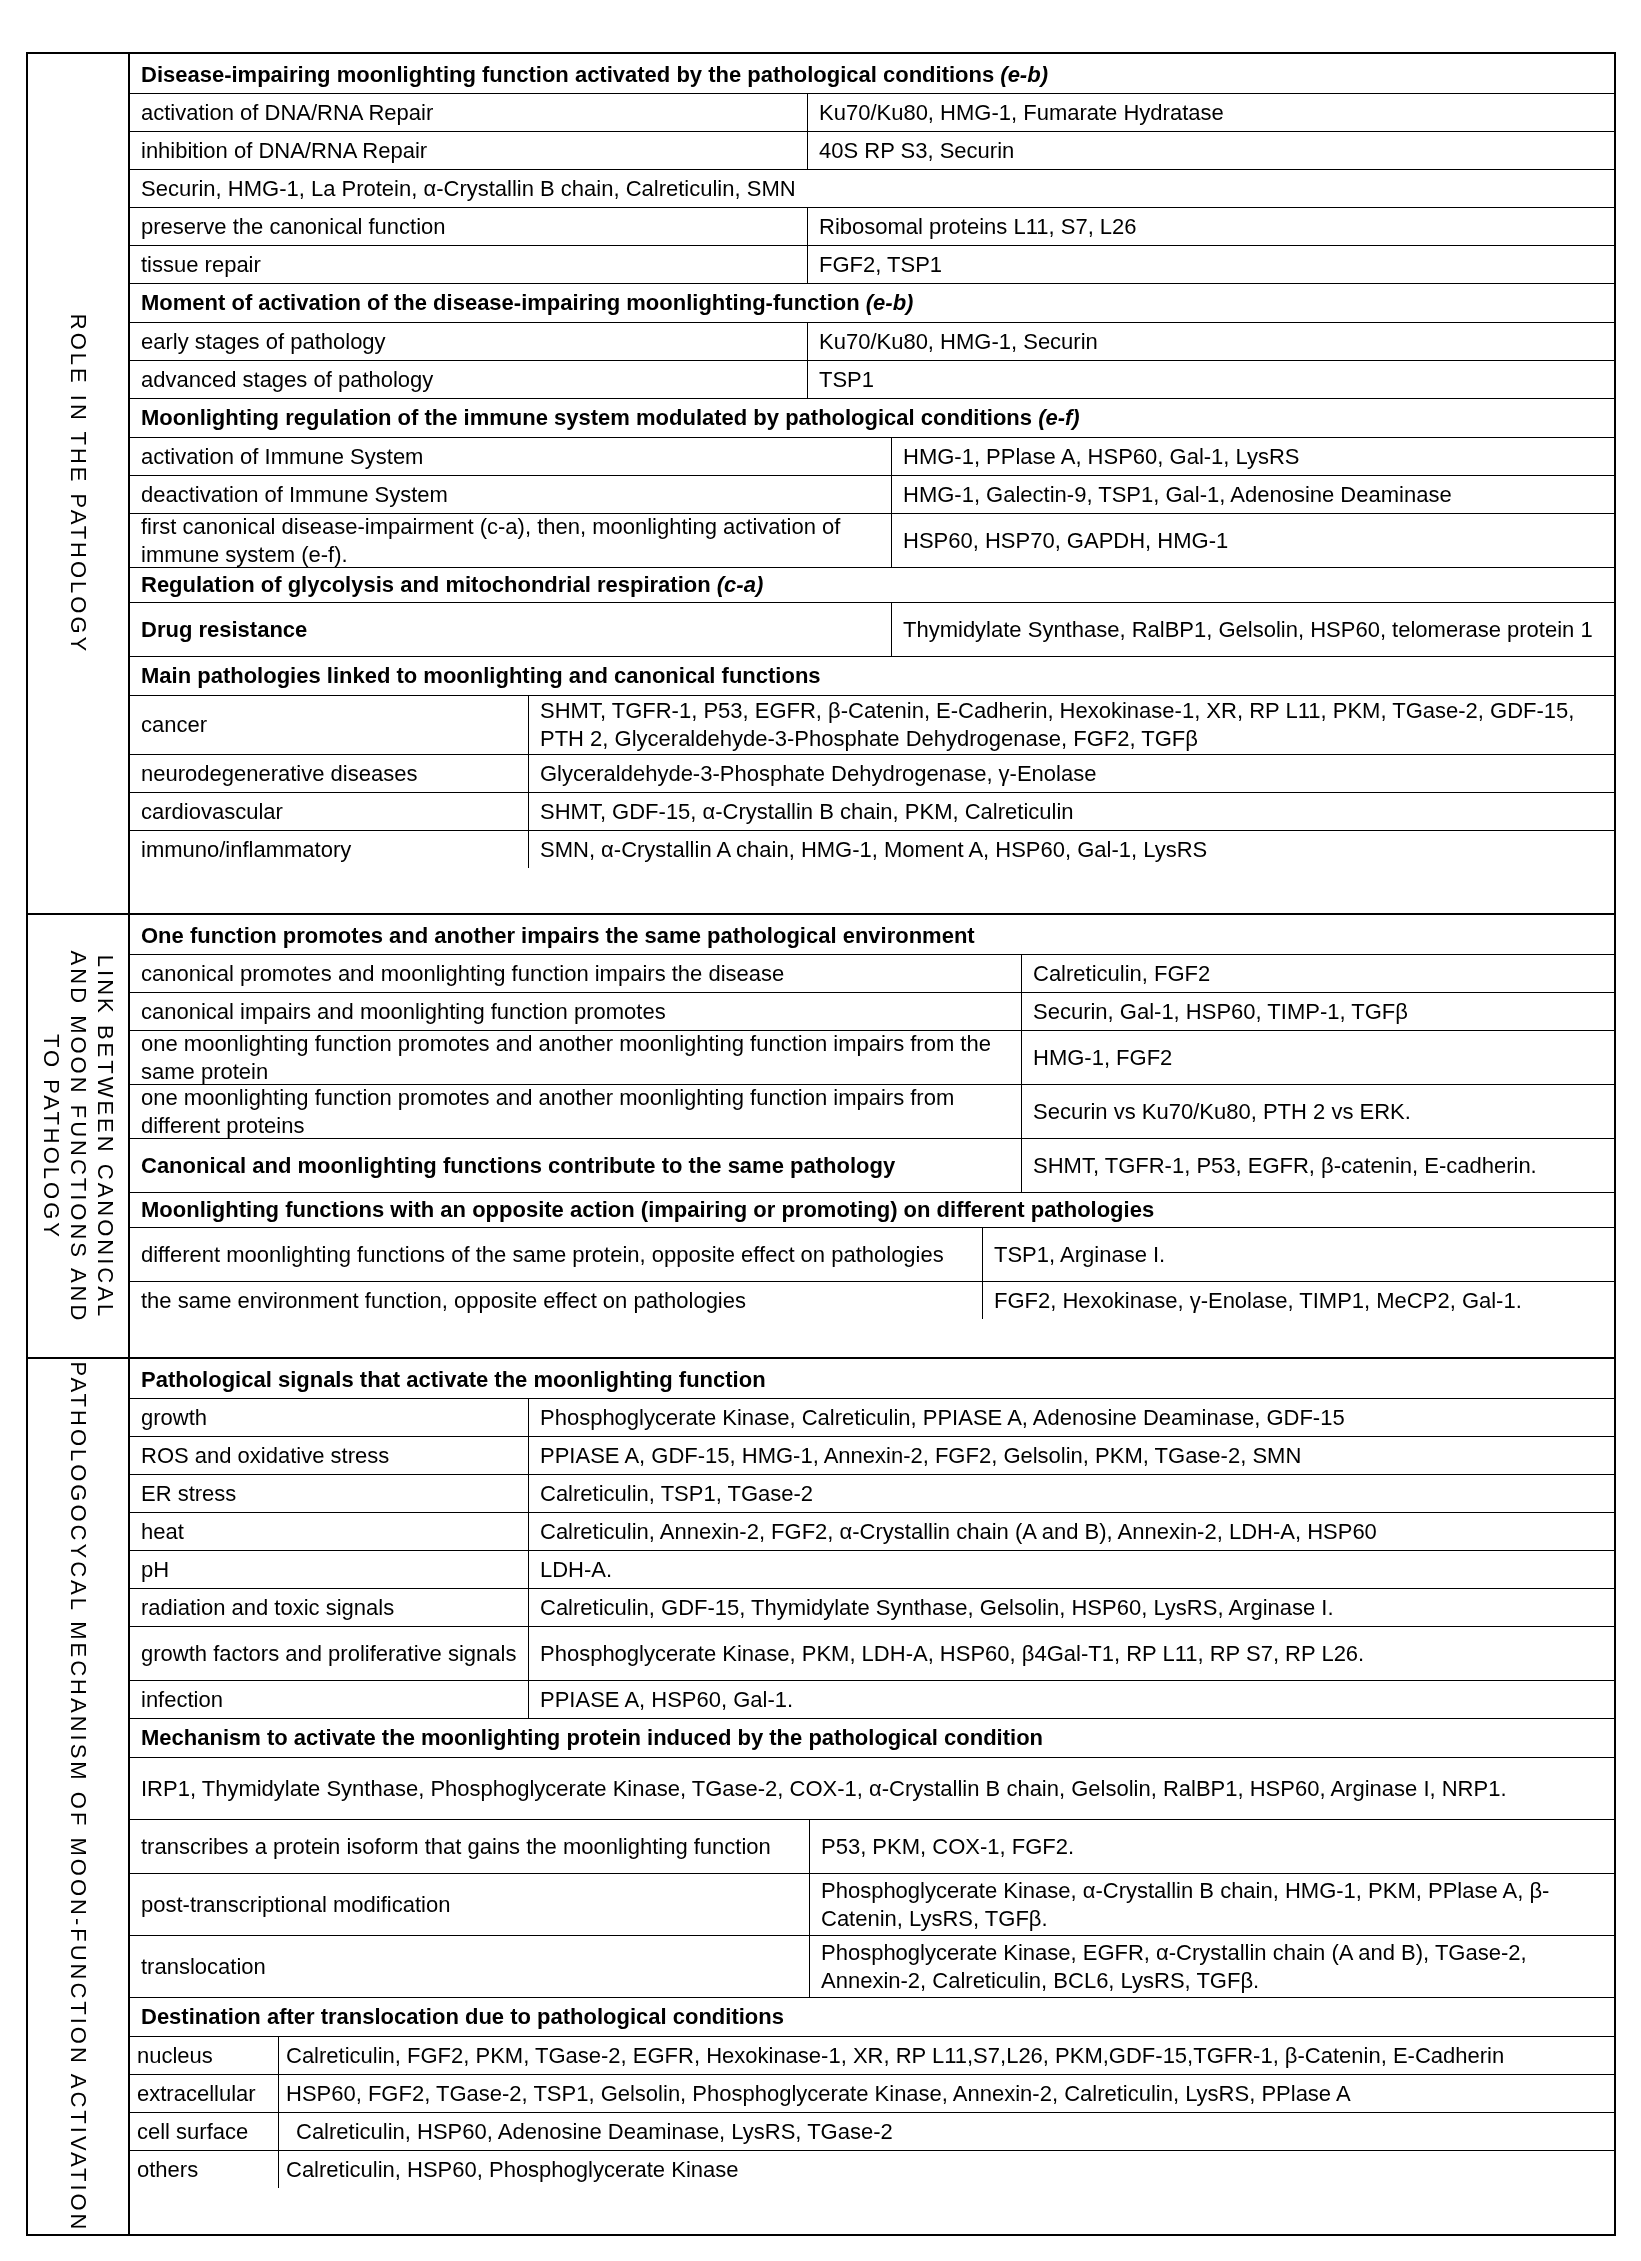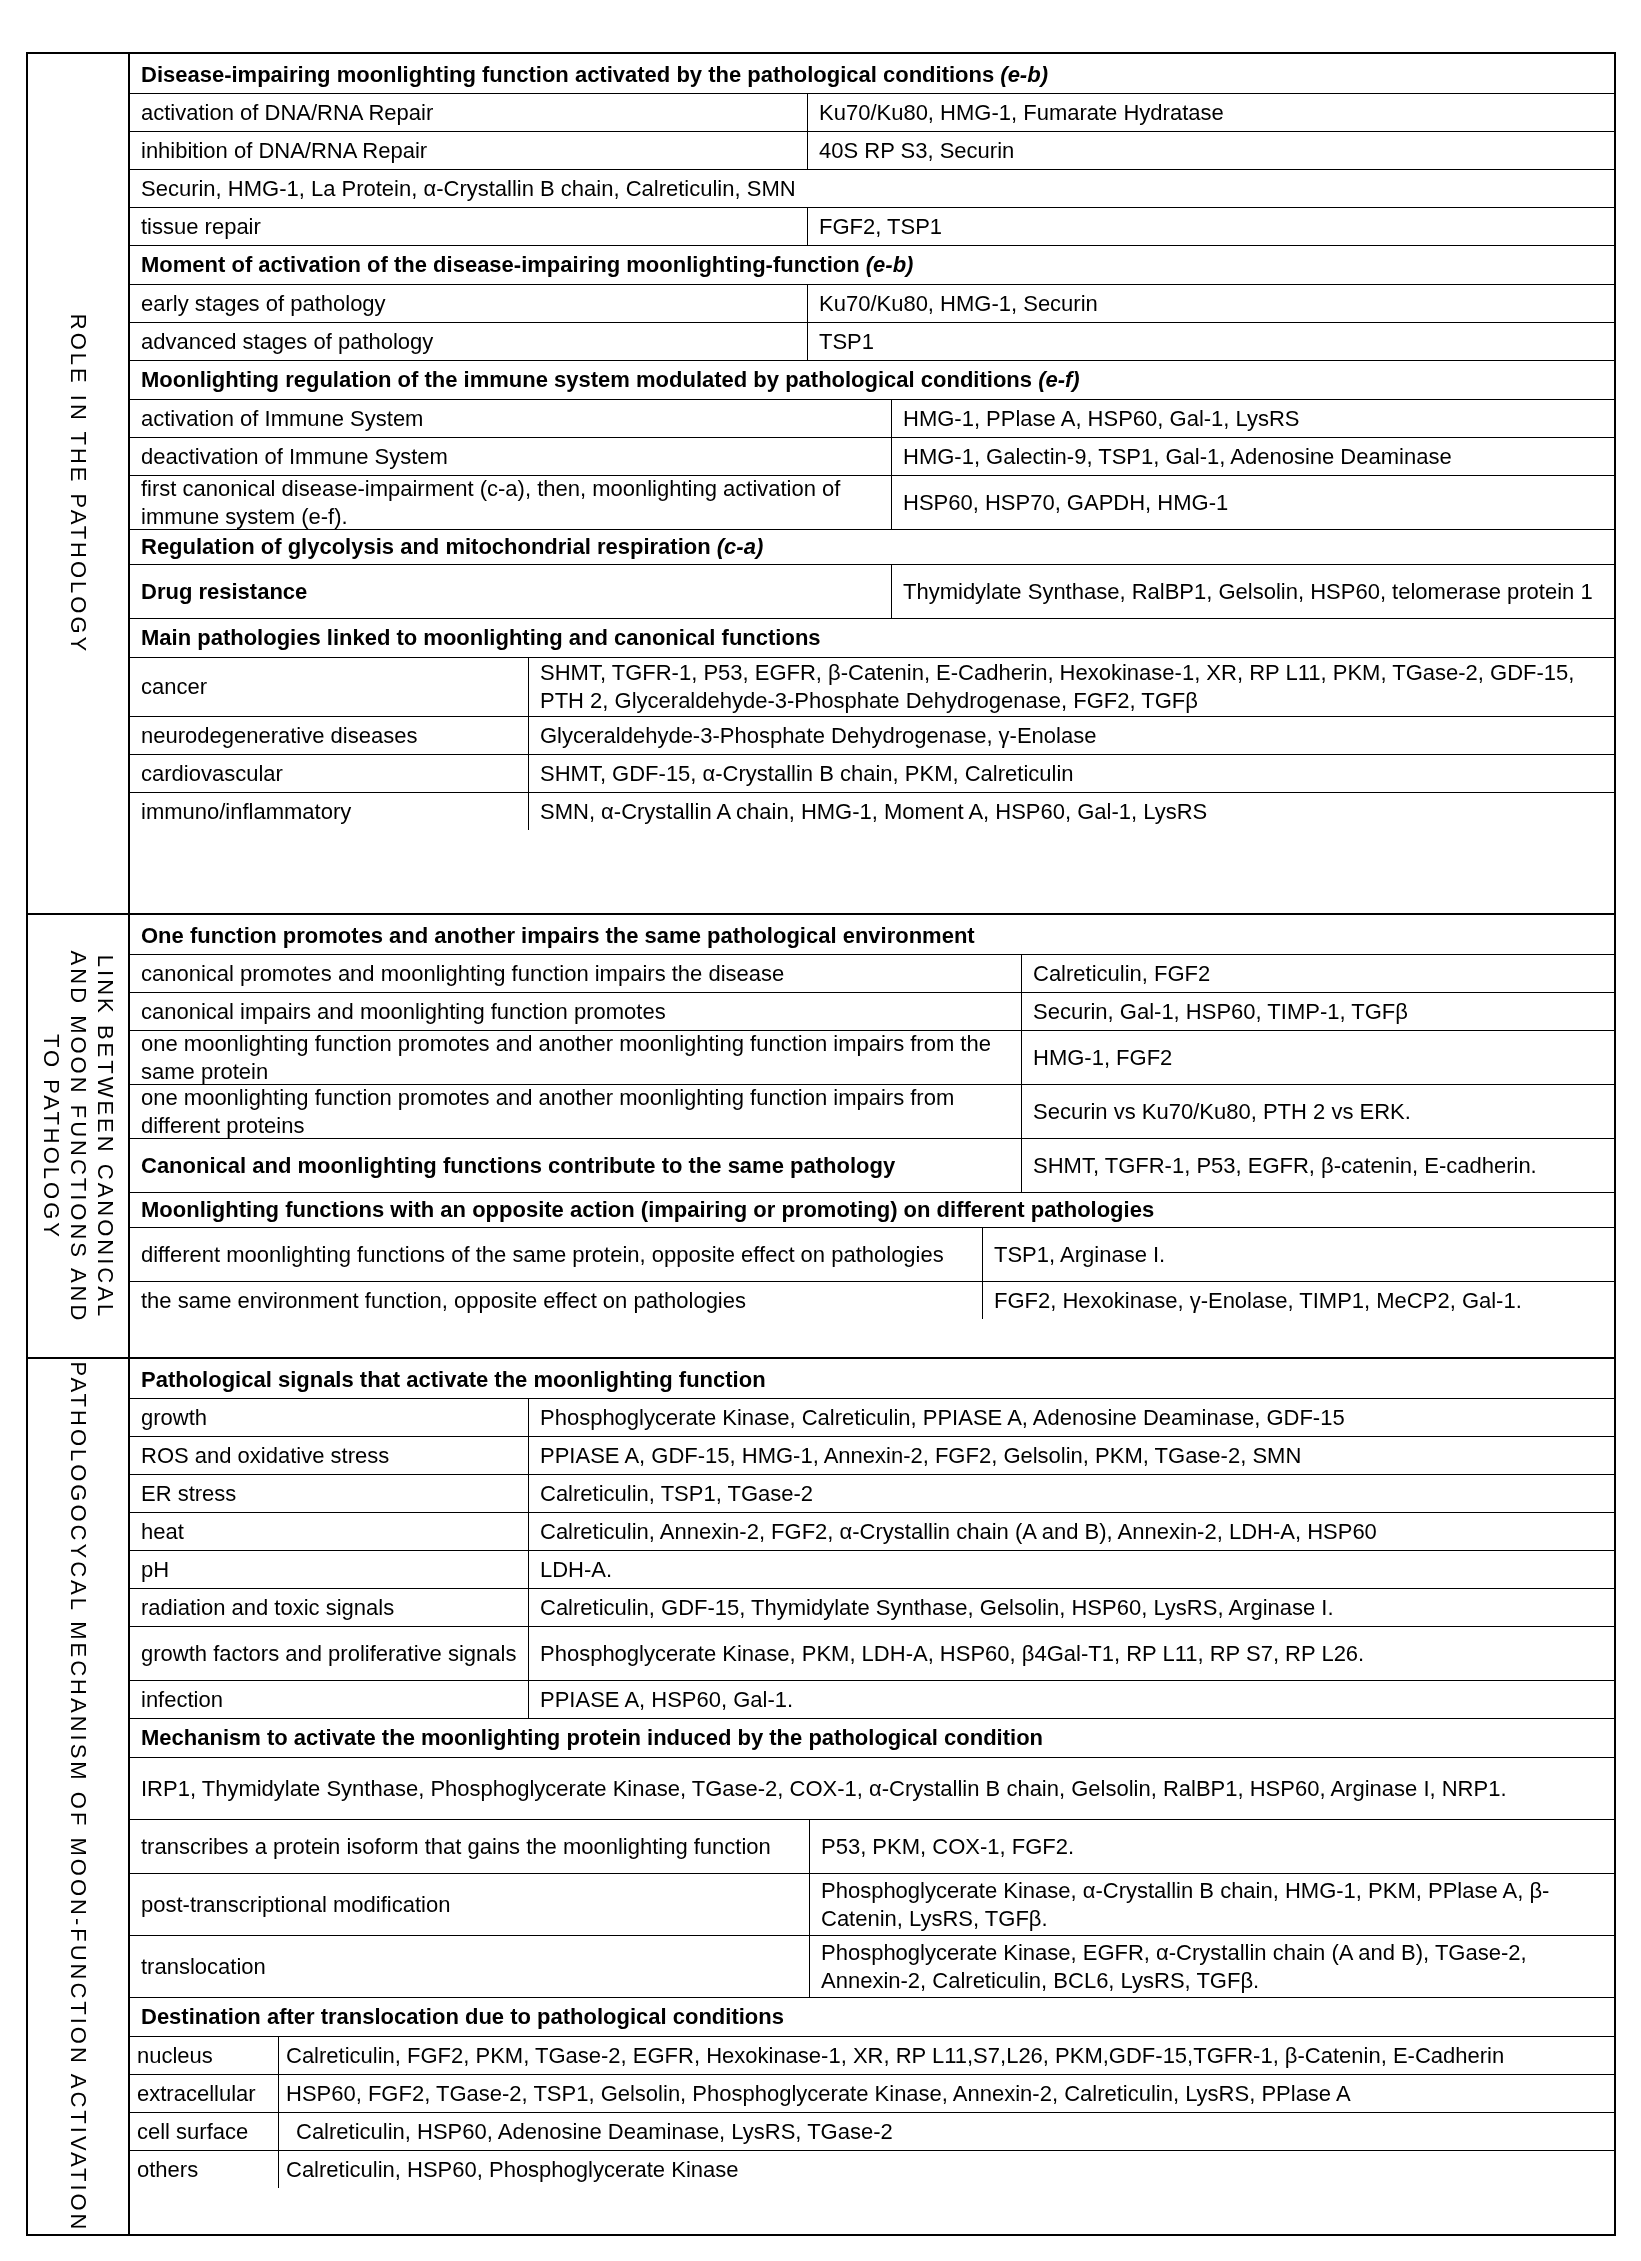--- a/index.html
+++ b/index.html
@@ -39,20 +39,24 @@
           <div class="cell" style="flex:1">Ku70/Ku80, HMG-1, Fumarate Hydratase</div>
         </div>
       <div class="row" style="height:38px">
           <div class="cell" style="width:677px">inhibition of DNA/RNA Repair</div>
           <div class="cell" style="flex:1">40S RP S3, Securin</div>
         </div>
       <div class="row" style="height:38px">
           <div class="cell" style="flex:1">Securin, HMG-1, La Protein, α-Crystallin B chain, Calreticulin, SMN</div>
         </div>
       <div class="row" style="height:38px">
+          <div class="cell" style="width:677px">preserve the canonical function</div>
+          <div class="cell" style="flex:1">Ribosomal proteins L11, S7, L26</div>
+        </div>
+      <div class="row" style="height:38px">
           <div class="cell" style="width:677px">tissue repair</div>
           <div class="cell" style="flex:1">FGF2, TSP1</div>
         </div>
 
       <div class="row head" style="height:39px">
           <div class="cell" style="width:100%"><span>Moment of activation of the disease-impairing moonlighting-function</span>&nbsp;<span class="it">(e-b)</span></div>
         </div>
       <div class="row" style="height:38px">
           <div class="cell" style="width:677px">early stages of pathology</div>
           <div class="cell" style="flex:1">Ku70/Ku80, HMG-1, Securin</div>

